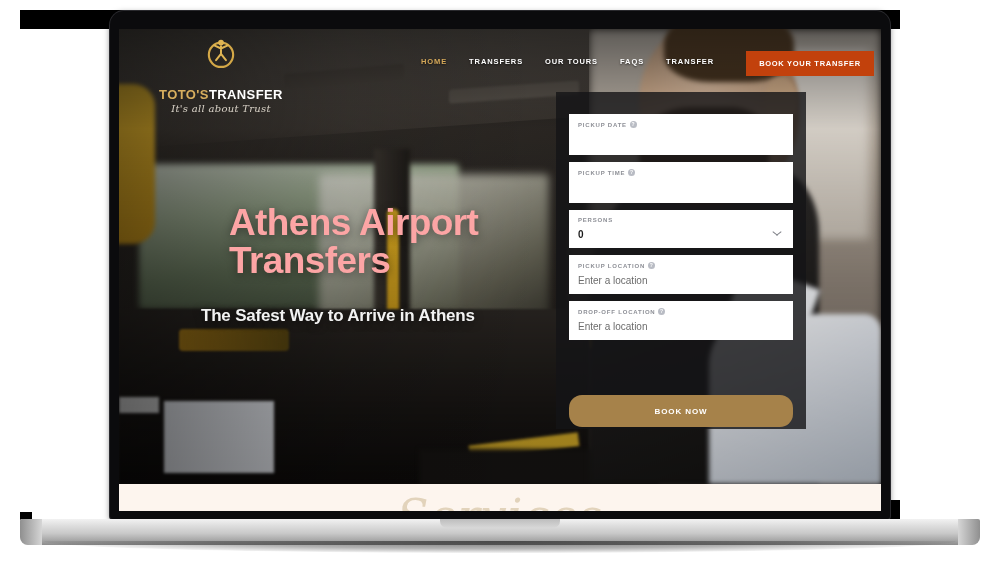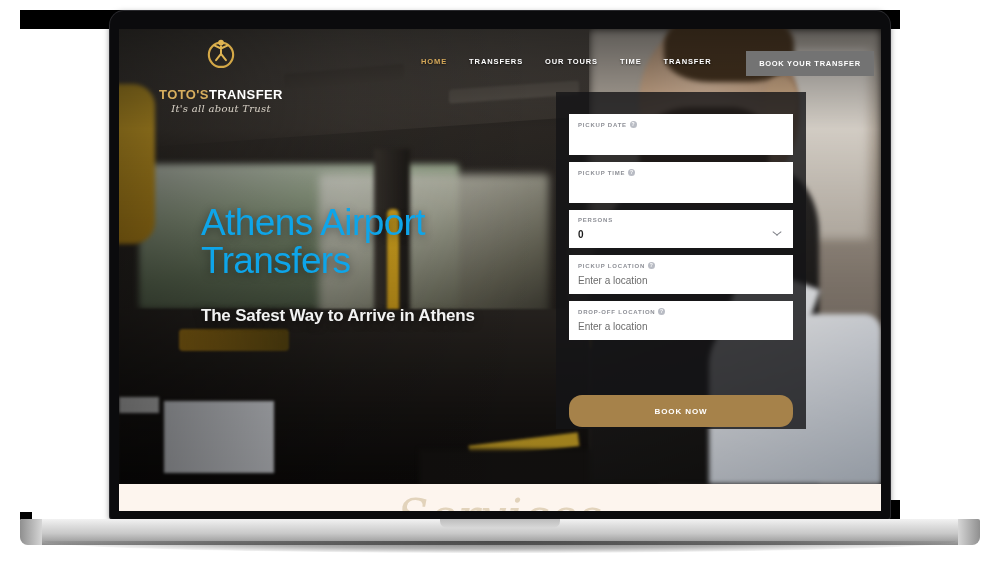--- a/index.html
+++ b/index.html
@@ -157,27 +157,27 @@
   .logo-wordmark { margin-top:16px; font-size:13px; letter-spacing:.4px; color:#fff; font-weight:700; white-space:nowrap; }
   .logo-wordmark .gold { color:#d7ae5e; }
   .logo-tag { font-size:10px; color:#e9e2d6; font-style:italic; font-family:"DejaVu Serif", serif; letter-spacing:.3px; margin-top:1px; opacity:.9; }
 
   .nav { position:absolute; left:286px; top:28px; display:flex; gap:22px; align-items:center;margin-left:16px; }
   .nav a { font-size:7.5px; letter-spacing:.9px; color:#ffffff; text-decoration:none; font-weight:700; text-shadow:0 1px 2px rgba(0,0,0,.6); }
   .nav a.active { color:#d6a95a; }
 
   .cta {
     position:absolute; left:627px; top:22px; width:128px; height:25px;
-    background:#737373; color:#fff; font-size:7.5px; letter-spacing:.7px; font-weight:700;
+    background:#c2410c; color:#fff; font-size:7.5px; letter-spacing:.7px; font-weight:700;
     display:flex; align-items:center; justify-content:center; cursor:pointer;
   }
 
   
   .hero-text { position:absolute; left:82px; top:175px; z-index:5; }
-  .hero-title { font-size:37px; line-height:38px; font-weight:400; color:#0ea5e9; letter-spacing:-.6px; text-shadow:0 2px 10px rgba(0,0,0,.45); }
+  .hero-title { font-size:37px; line-height:38px; font-weight:700; color:#fca5a5; letter-spacing:-.6px; text-shadow:0 2px 10px rgba(0,0,0,.45);margin-left:28px; }
   .hero-sub { margin-top:26px; font-size:17px; font-weight:700; color:#f2f2f2; letter-spacing:-.2px; text-shadow:0 2px 8px rgba(0,0,0,.5); }
 
   
   .panel {
     position:absolute; left:437px; top:63px; width:250px; height:337px;
     background:rgba(20,20,22,.80); z-index:7; padding:22px 13px 0 13px;
   }
   .field { background:#fff; margin-bottom:7px; padding:7px 9px 8px 9px; position:relative; }
   .field.tall { height:41px; }
   .field-label { font-size:6px; letter-spacing:.8px; color:#8d8f96; font-weight:700; display:flex; align-items:center; gap:3px; }
@@ -278,21 +278,21 @@
               </svg>
             </div>
             <div class="logo-wordmark"><span class="gold">TOTO'S</span><span>TRANSFER</span></div>
             <div class="logo-tag">It's all about Trust</div>
           </div>
 
           <div class="nav">
             <a href="#" class="active">HOME</a>
             <a href="#">TRANSFERS</a>
             <a href="#">OUR TOURS</a>
-            <a href="#">TIME</a>
+            <a href="#">FAQS</a>
             <a href="#">TRANSFER</a>
           </div>
 
           <div class="cta">BOOK YOUR TRANSFER</div>
         </div>
 
         <div class="panel">
 
           <div class="field tall">
             <div class="field-label">

